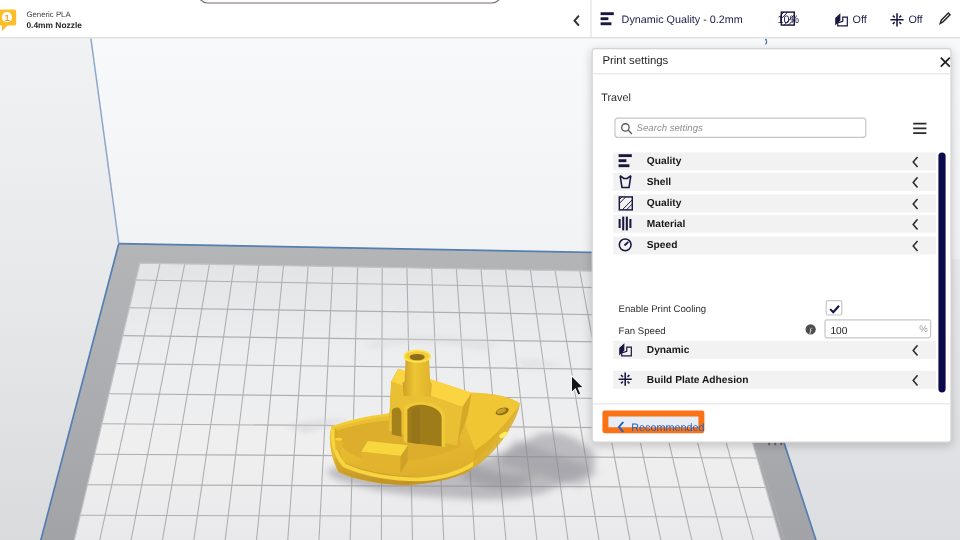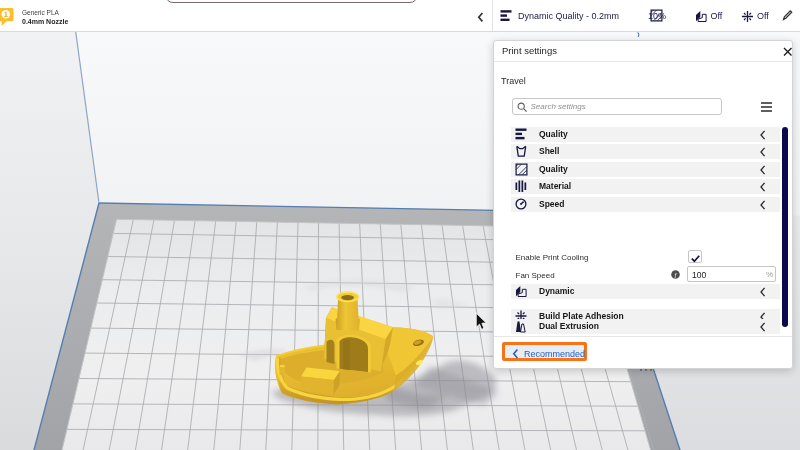--- a/index.html
+++ b/index.html
@@ -7,21 +7,21 @@
 #topbar{position:absolute;left:0;top:0;width:800px;height:31.5px;background:#fff;border-bottom:1px solid #d9d9d9}
 #stage{position:absolute;left:165px;top:-12px;width:253px;height:15px;background:#fff;border:1.3px solid #796a6d;border-radius:0 0 8px 8px}
 #tb-divider{position:absolute;left:492px;top:0;width:1px;height:31px;background:#e3e3e3}
 .tbtext{position:absolute;top:10.5px;font-size:9px;color:#1b1b4a}
 #panel{position:absolute;left:493px;top:40px;width:300px;height:328.5px;background:#fff;border:1px solid #d4d4d4;border-radius:3px;box-shadow:0 2px 8px rgba(0,0,0,0.18)}
 #profilebox{position:absolute;left:72.5px;top:31px;width:224px;height:17px;border:1px solid #c6c6c6;border-radius:3px;font-size:9px;padding:3px 0 0 8px}
 #searchbox{position:absolute;left:17.5px;top:56.5px;width:210px;height:17.5px;border:1px solid #c6c6c6;border-radius:3px}
 .crow{position:absolute;left:17px;width:269px;height:15px;background:#f2f2f2}
 .clabel{position:absolute;left:28px;top:2px;font-size:8.5px;font-weight:bold;color:#161616}
 .inputbox{position:absolute;border:1px solid #c6c6c6;border-radius:2px;background:#fff}
-#recbtn{position:absolute;left:8px;top:300.5px;width:85px;height:19px;background:#e8edf5;border:3px solid #f97316;border-radius:2px;font-size:9px;color:#2160c4}
+#recbtn{position:absolute;left:8px;top:300.5px;width:85px;height:19px;background:#e8edf5;border:5px solid #f97316;border-radius:2px;font-size:9px;color:#2160c4}
 #scrollbar{position:absolute;left:287.5px;top:86px;width:6.5px;height:200px;background:#0b0b4b;border-radius:3px}
 #paneldots{position:absolute;left:146px;top:328px;width:18px;height:4px}
 #paneldots i{display:inline-block;width:2.4px;height:2.4px;border-radius:50%;background:#5a5a5a;margin-right:2.6px;vertical-align:top}
 </style></head><body>
 <div id="app">
 <svg id="scene" width="800" height="450" viewBox="0 0 800 450">
 <defs>
  <linearGradient id="bgg" x1="0" y1="0" x2="0" y2="1">
   <stop offset="0" stop-color="#f3f4f5"></stop>
           <stop offset="0.45" stop-color="#eaebec"></stop>
@@ -321,32 +321,20 @@
         <svg width="18" height="15" style="position:absolute;left:3px;top:0">
           <g transform="translate(1.5,1.5) scale(1.0)" stroke="#17173f" stroke-width="1.3" fill="none">
             <path d="M5.5,0 L5.5,11 M0,5.5 L11,5.5 M2,2 L3.6,3.6 M9,2 L7.4,3.6 M2,9 L3.6,7.4 M9,9 L7.4,7.4"></path>
           </g>
         </svg>
         <span class="clabel">Build Plate Adhesion</span>
         <svg width="6" height="10" style="position:absolute;left:249px;top:3px">
           <path transform="translate(1,0.8) scale(1.0)" d="M3.6,0 L0,4.2 L3.6,8.4" stroke="#2b2b2b" stroke-width="1.3" fill="none"></path>
         </svg>
       </div>
-      <div class="crow" style="top:278.3px">
-        <svg width="18" height="15" style="position:absolute;left:3px;top:0">
-          <g transform="translate(1.5,1.5) scale(1.0)" fill="#17173f">
-            <path d="M0.5,11.5 L2,1 L4,1 L5.5,11.5 Z"></path>
-            <path d="M5,11.5 L6.4,3.5 L8,3.5 L9.7,11.5 Z" fill="none" stroke="#17173f" stroke-width="1"></path>
-          </g>
-        </svg>
-        <span class="clabel">Dual Extrusion</span>
-        <svg width="6" height="10" style="position:absolute;left:249px;top:3px">
-          <path transform="translate(1,0.8) scale(1.0)" d="M3.6,0 L0,4.2 L3.6,8.4" stroke="#2b2b2b" stroke-width="1.3" fill="none"></path>
-        </svg>
-      </div>
  <div style="position:absolute;left:21.5px;top:212px;font-size:8px;color:#2e2e2e">Enable Print Cooling</div>
  <div class="inputbox" style="left:194px;top:208.5px;width:13.5px;height:13.5px">
    <svg width="13" height="13">
           <path d="M2.8,6.6 L5.4,9.2 L10.2,3.8" stroke="#10104a" stroke-width="1.7" fill="none"></path>
         </svg>
  </div>
  <div style="position:absolute;left:21.5px;top:229.5px;font-size:8px;color:#2e2e2e">Fan Speed</div>
  <svg width="10" height="10" style="position:absolute;left:176.5px;top:229px">
         <circle cx="4.5" cy="4.5" r="4.3" fill="#4e4e4e"></circle>
         <text x="4.5" y="7.2" text-anchor="middle" font-size="6.5" font-style="italic" fill="#fff" font-family="Liberation Serif, serif">ƒ</text>

